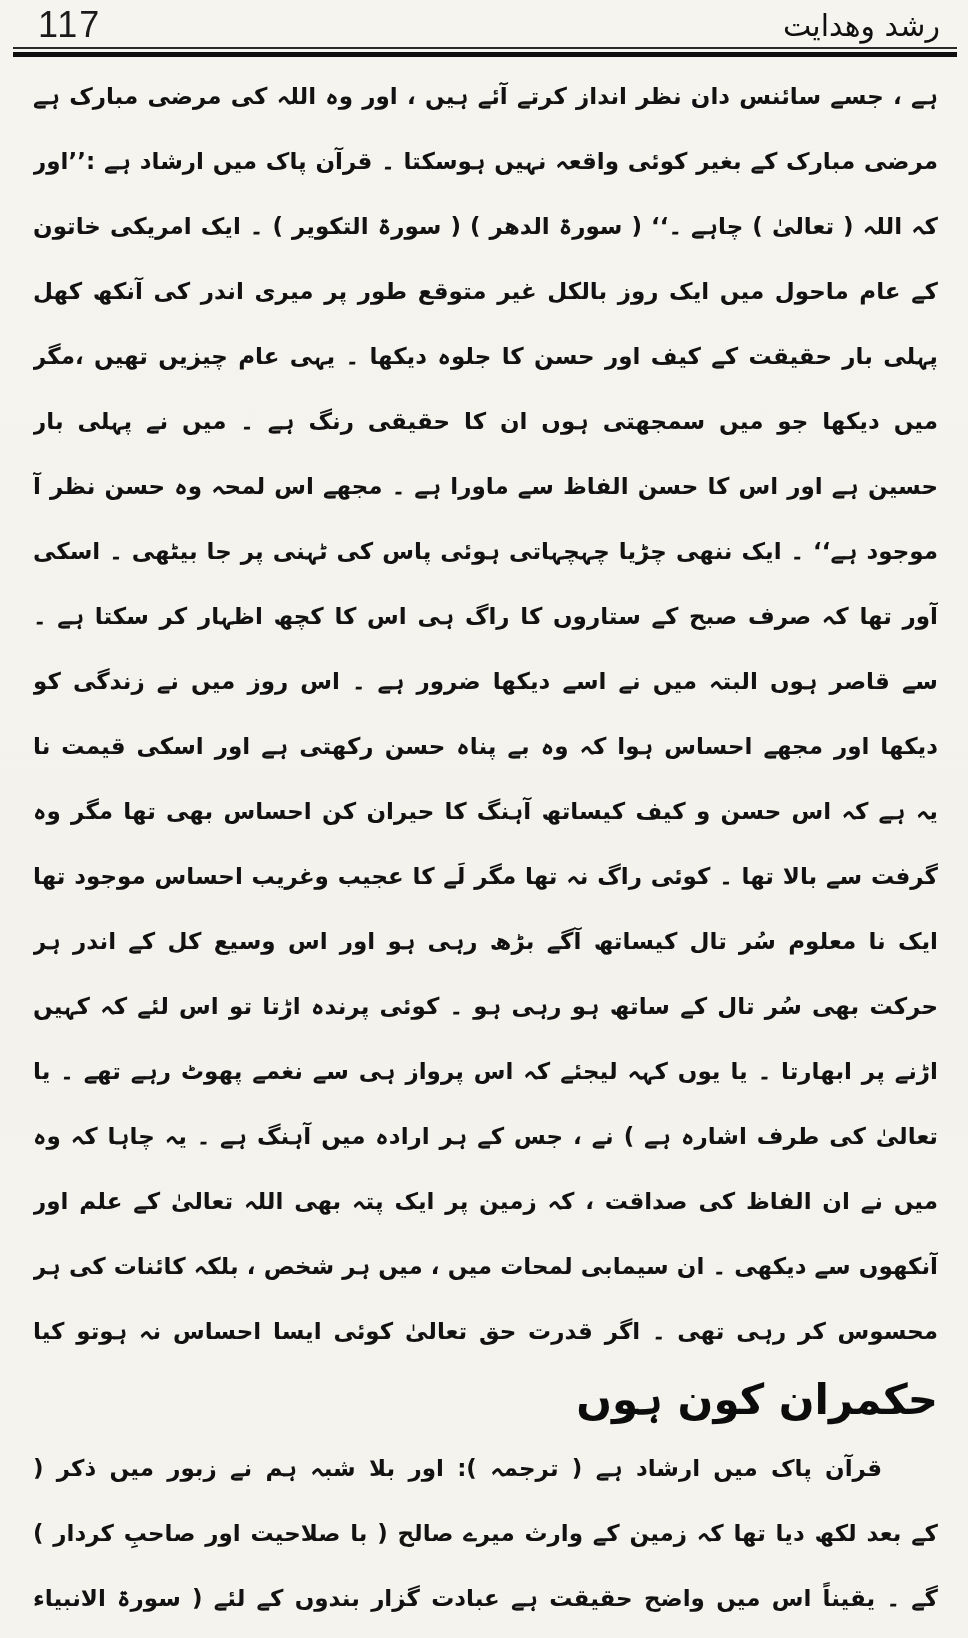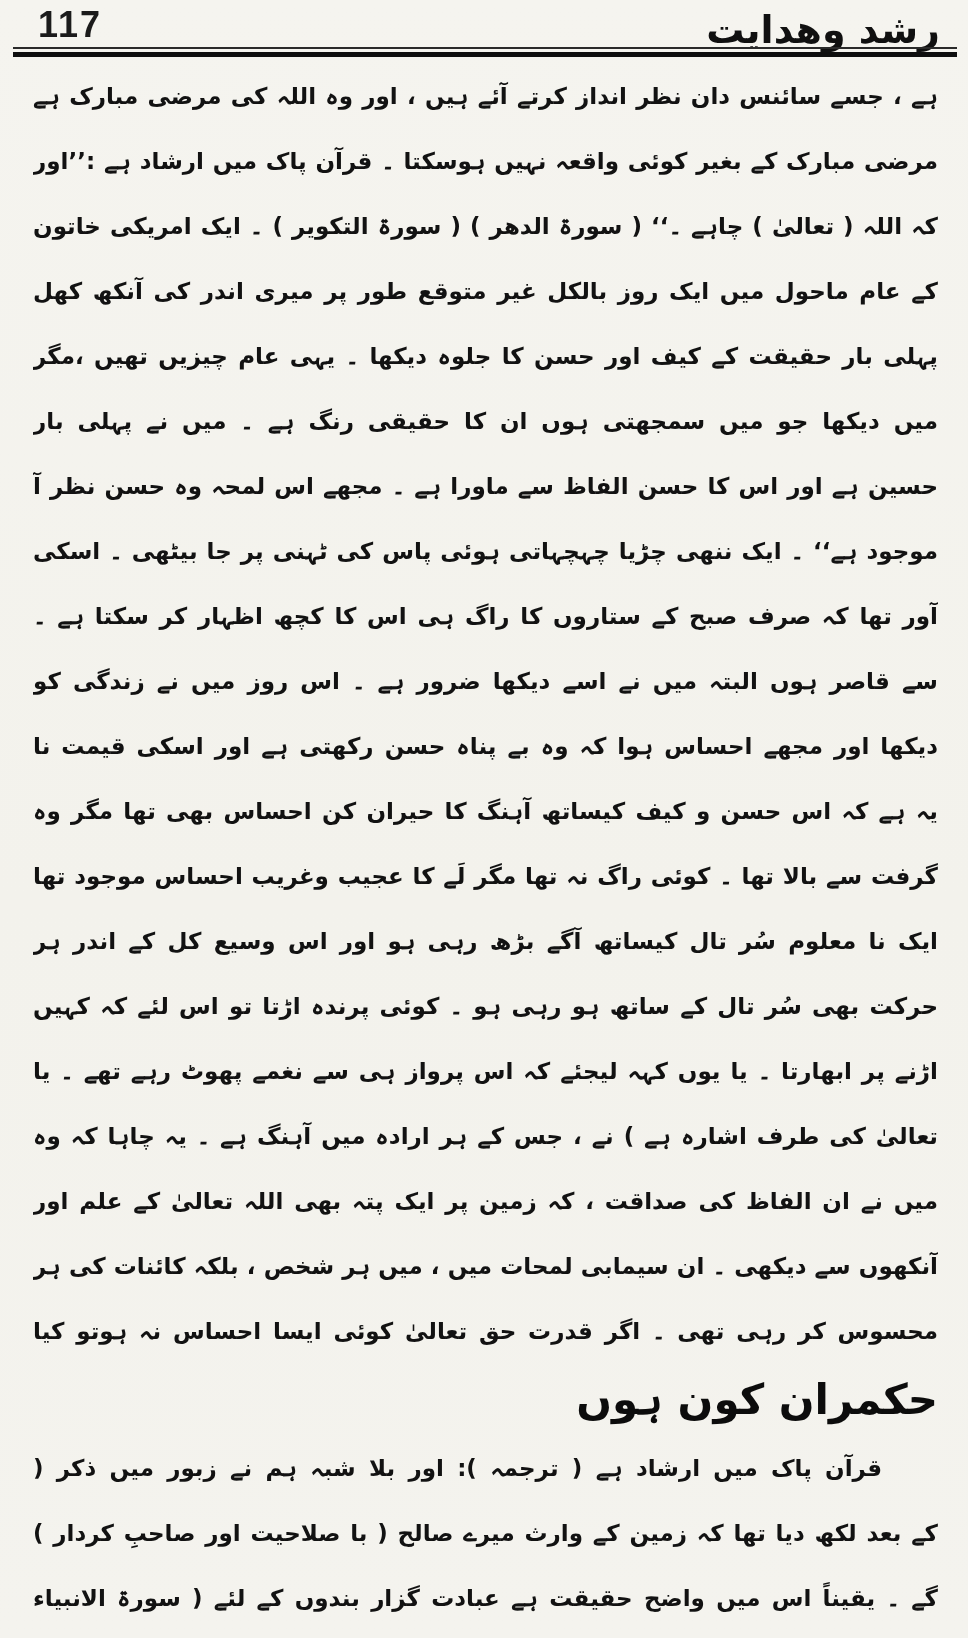--- a/index.html
+++ b/index.html
@@ -12,27 +12,27 @@
     color: #161616;
   }
   .page {
     position: absolute; inset: 0;
     background: linear-gradient(180deg, #f5f4ef 0%, #f3f2ec 55%, #f4f3ee 100%);
   }
   
   .page-number {
     position: absolute; left: 38px; top: 4px;
     font-family: "Liberation Sans", sans-serif;
-    font-size: 36px; font-weight: 700; letter-spacing: 2px;
+    font-size: 36px; font-weight: 400; letter-spacing: 2px;
     color: #1b1b1b;
   }
   .journal-title {
     position: absolute; right: 28px; top: 8px;
     direction: rtl; unicode-bidi: embed;
-    font-size: 38px; font-weight: 700; color: #101010;
+    font-size: 30px; font-weight: 400; color: #101010;
   }
   .rule-thin {
     position: absolute; top: 47px; left: 13px; right: 11px;
     height: 2px; background: #2a2a2a;
   }
   .rule-thick {
     position: absolute; top: 52px; left: 13px; right: 11px;
     height: 5px; background: #0e0e0e;
   }
   

